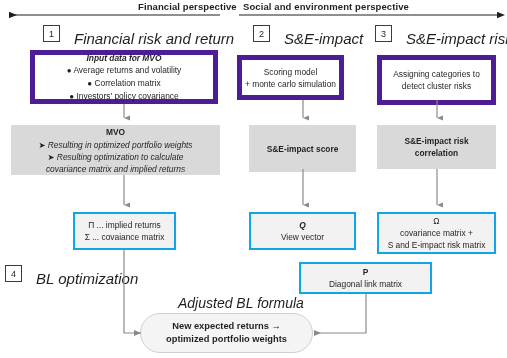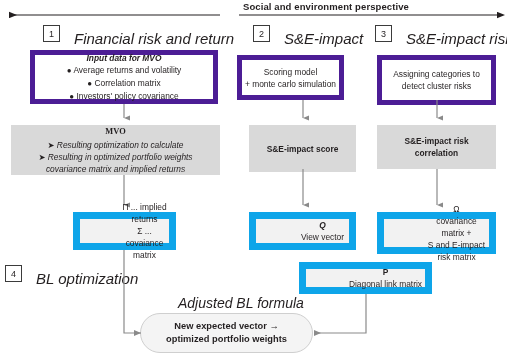--- a/index.html
+++ b/index.html
@@ -61,22 +61,21 @@
     font-size: 8.4px;
     line-height: 12px;
     color: #231f20;
   }
   .box-white {
     background: #ffffff;
     border: 5px solid #4c1d95;
   }
   .box-light {
     background: #f2f2f2;
-    border: 7px solid #0ea5e9;
-    padding-left: 40px;
+    border: 2px solid #0ea5e9;
   }
   .box-grey {
     background: #d9d9d9;
     border: none;
   }
   .box-title-bold {
     font-weight: bold;
   }
   .box-title-bi {
     font-weight: bold;
@@ -115,20 +114,21 @@
     text-align: right;
   }
   svg { display: block; }
   .sym { font-style: normal; }
 </style>
 </head>
 <body>
 
 <div id="canvas">
 
+  <div class="abs persp-label" style="left:138px; top:1px;">Financial perspective</div>
 
   <div class="abs persp-label" style="left:243px; top:1px;">Social and environment perspective</div>
 
   <svg class="abs" style="left:0px; top:9px;" width="222" height="12">
     <defs>
       <marker id="arwL" markerWidth="9" markerHeight="9" refX="8" refY="3.2" orient="auto" markerUnits="userSpaceOnUse">
         <path d="M8,0 L0,3.2 L8,6.4 z" fill="#231f20"></path>
       </marker>
     </defs>
     <line x1="220" y1="6" x2="9" y2="6" stroke="#231f20" stroke-width="1.1" marker-end="url(#arwL)"></line>
@@ -165,28 +165,28 @@
   <svg class="abs" style="left:118px; top:104px;" width="12" height="21">
     <defs>
       <marker id="arwD" markerWidth="8" markerHeight="8" refX="3" refY="7" orient="auto" markerUnits="userSpaceOnUse">
         <path d="M0,0 L6,0 L3,7 z" fill="#8a8a8a"></path>
       </marker>
     </defs>
     <line x1="6" y1="0" x2="6" y2="14" stroke="#8a8a8a" stroke-width="1.2" marker-end="url(#arwD)"></line>
   </svg>
 
   <div class="abs box box-grey" style="left:11px; top:125px; width:209px; height:50px;">
-    <div class="box-title-bold" style="margin-bottom:1px;font-family:Liberation Serif, serif;">MVO</div>
+    <div class="box-title-bold" style="margin-bottom:1px;">MVO</div>
+    <div class="arrow-line">
+      <span class="sym">➤</span>
+      <span>Resulting in optimized portfolio weights</span>
+    </div>
     <div class="arrow-line">
       <span class="sym">➤</span>
       <span>Resulting optimization to calculate</span>
-    </div>
-    <div class="arrow-line">
-      <span class="sym">➤</span>
-      <span>Resulting in optimized portfolio weights</span>
     </div>
     <div class="arrow-line">
       <span>covariance matrix and implied returns</span>
     </div>
   </div>
 
   <svg class="abs" style="left:118px; top:175px;" width="12" height="37">
     <line x1="6" y1="0" x2="6" y2="30" stroke="#8a8a8a" stroke-width="1.2" marker-end="url(#arwD)"></line>
   </svg>
 
@@ -251,21 +251,21 @@
   <div class="abs step-title" style="left:36px; top:270px;">BL optimization</div>
 
   <div class="abs box box-light" style="left:299px; top:262px; width:133px; height:32px;">
     <div class="box-title-bold">P</div>
     <div>Diagonal link matrix</div>
   </div>
 
   <div class="abs formula-label" style="left:178px; top:295px;">Adjusted BL formula</div>
 
   <div class="abs oval" style="left:140px; top:313px; width:173px; height:40px;">
-    <div>New expected vector  →</div>
+    <div>New expected returns  →</div>
     <div>optimized portfolio weights</div>
   </div>
 
   <svg class="abs" style="left:112px; top:250px;" width="40" height="92">
     <defs>
       <marker id="arwRg" markerWidth="9" markerHeight="9" refX="7" refY="3" orient="auto" markerUnits="userSpaceOnUse">
         <path d="M0,0 L7,3 L0,6 z" fill="#8a8a8a"></path>
       </marker>
     </defs>
     <path d="M12,0 L12,83 L29,83" fill="none" stroke="#8a8a8a" stroke-width="1.2" marker-end="url(#arwRg)"></path>

